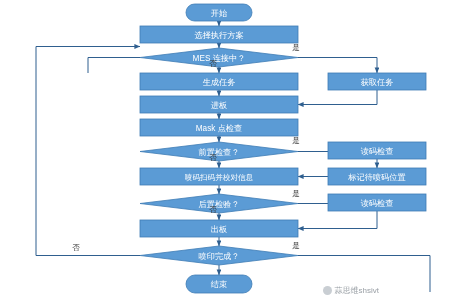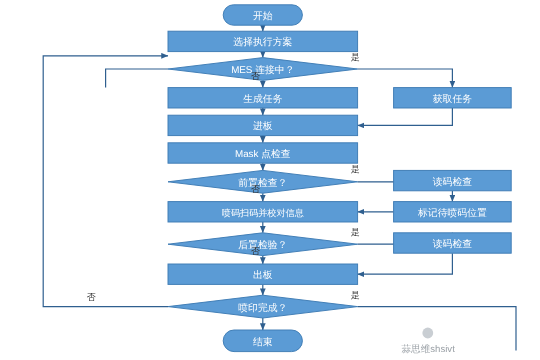--- a/index.html
+++ b/index.html
@@ -1,21 +1,21 @@
 <!DOCTYPE html>
 <html><head>
 <meta charset="utf-8">
 <style>
   html,body{margin:0;padding:0;}
   body{width:450px;height:300px;background:#ffffff;font-family:"Liberation Sans",sans-serif;overflow:hidden;}
   #stage{position:relative;width:383px;height:300px;}
   svg.flow{position:absolute;left:0;top:0;width:450px;height:300px;}
   .nodeTxt{font-family:"Liberation Sans",sans-serif;fill:#ffffff;}
   .edgeTxt{font-family:"Liberation Sans",sans-serif;fill:#333333;}
-  .wm{position:absolute;right:4px;bottom:4px;font-size:8px;color:#9aa0a6;display:flex;align-items:center;gap:3px;flex-direction:column;}
+  .wm{position:absolute;right:4px;bottom:4px;font-size:8px;color:#9aa0a6;display:flex;align-items:center;gap:3px;}
   .wm .dot{display:inline-block;width:9px;height:9px;border-radius:50%;background:#c9ced3;}
 </style>
 </head>
 <body>
 
 <div id="stage">
   <svg class="flow" viewBox="0 0 450 300">
     <defs>
       <marker id="arrow" markerWidth="7" markerHeight="7" refX="5.6" refY="2.4" orient="auto">
         <path d="M0,0 L5.8,2.4 L0,4.8 z" fill="#2f5f8f"></path>

